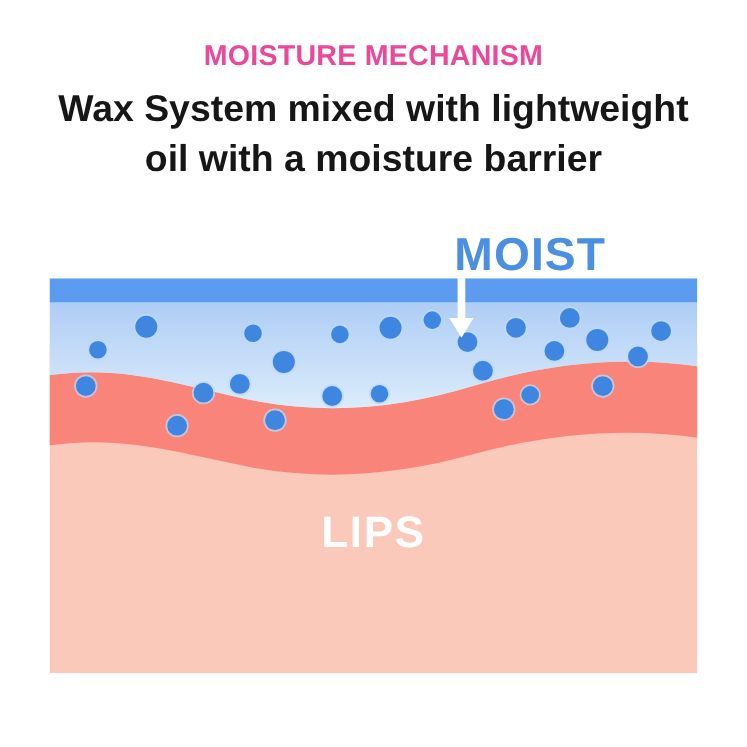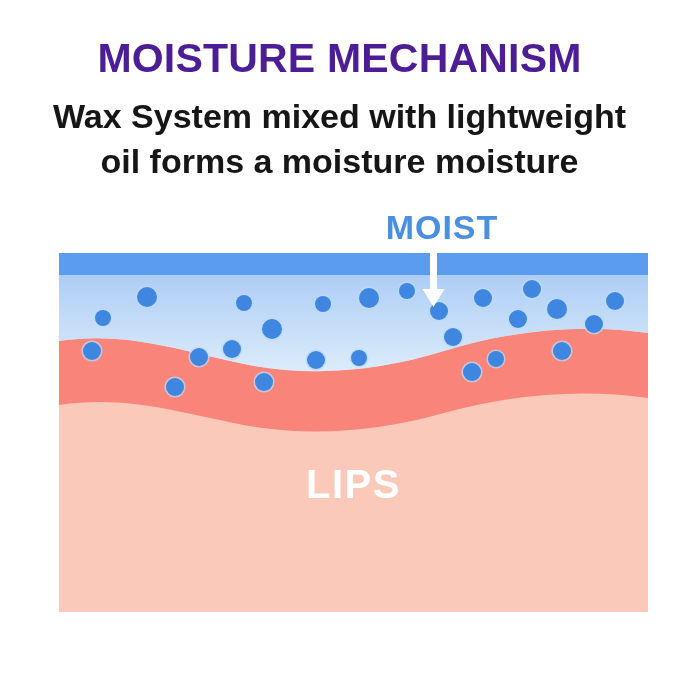--- a/index.html
+++ b/index.html
@@ -23,57 +23,57 @@
 
   
   .heading {
     position: absolute;
     left: 0;
     top: 36px;
     width: 679px;
     text-align: center;
   }
   .title {
-    font-size: 41px;
+    font-size: 26px;
     font-weight: bold;
     letter-spacing: 0.2px;
-    color: #4c1d95;
+    color: #ec4899;
     line-height: 1.12;
     margin: 0;
     white-space: nowrap;
   }
   .subtitle {
     margin: 12px 0 0 0;
     font-size: 34px;
     font-weight: bold;
     color: #161616;
     line-height: 1.33;
   }
   .subtitle-line {
     display: block;
   }
 
   
   .moist-label {
     position: absolute;
-    left: 362px;
+    left: 402px;
     top: 210px;
     width: 160px;
     text-align: center;
-    font-size: 34px;
+    font-size: 42px;
     font-weight: bold;
     letter-spacing: 1px;
     color: #4a8fe0;
     line-height: 1;
   }
 
   
   .diagram {
     position: absolute;
-    left: 59px;
+    left: 45px;
     top: 253px;
     width: 564px;
     height: 359px;
   }
   .diagram svg {
     display: block;
   }
 
   
   .lips-text {
@@ -91,21 +91,21 @@
 </style>
 </head>
 <body>
 
 <div id="infographic">
 
   <div class="heading">
     <h1 class="title">MOISTURE MECHANISM</h1>
     <p class="subtitle">
       <span class="subtitle-line">Wax System mixed with lightweight</span>
-      <span class="subtitle-line">oil forms a moisture moisture</span>
+      <span class="subtitle-line">oil with a moisture barrier</span>
     </p>
   </div>
 
   <div class="moist-label">MOIST</div>
 
   <div class="diagram">
     <svg width="589" height="359" viewBox="0 0 589 359" xmlns="http://www.w3.org/2000/svg">
       <defs>
         <linearGradient id="moistGrad" x1="0" y1="0" x2="0" y2="1">
           <stop offset="0%" stop-color="#aecdf5"></stop>

